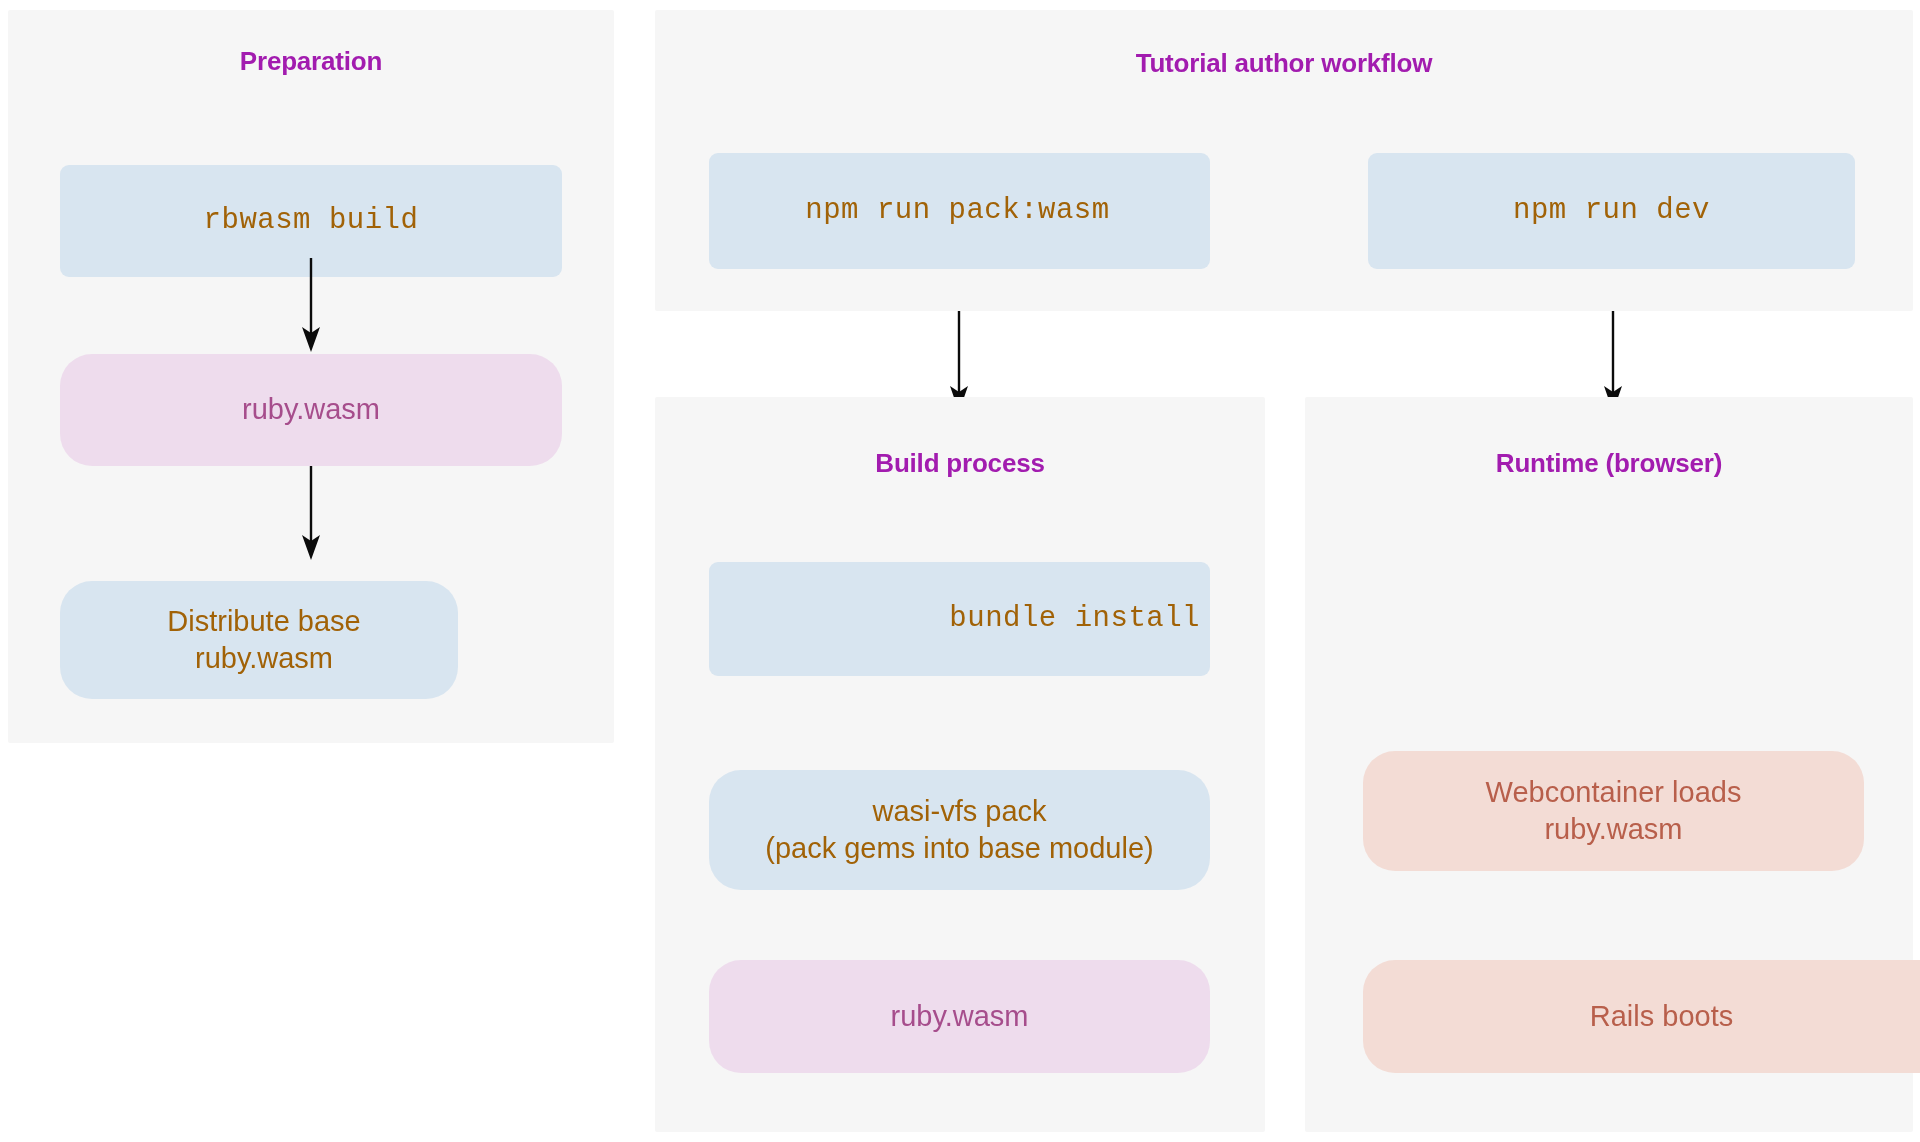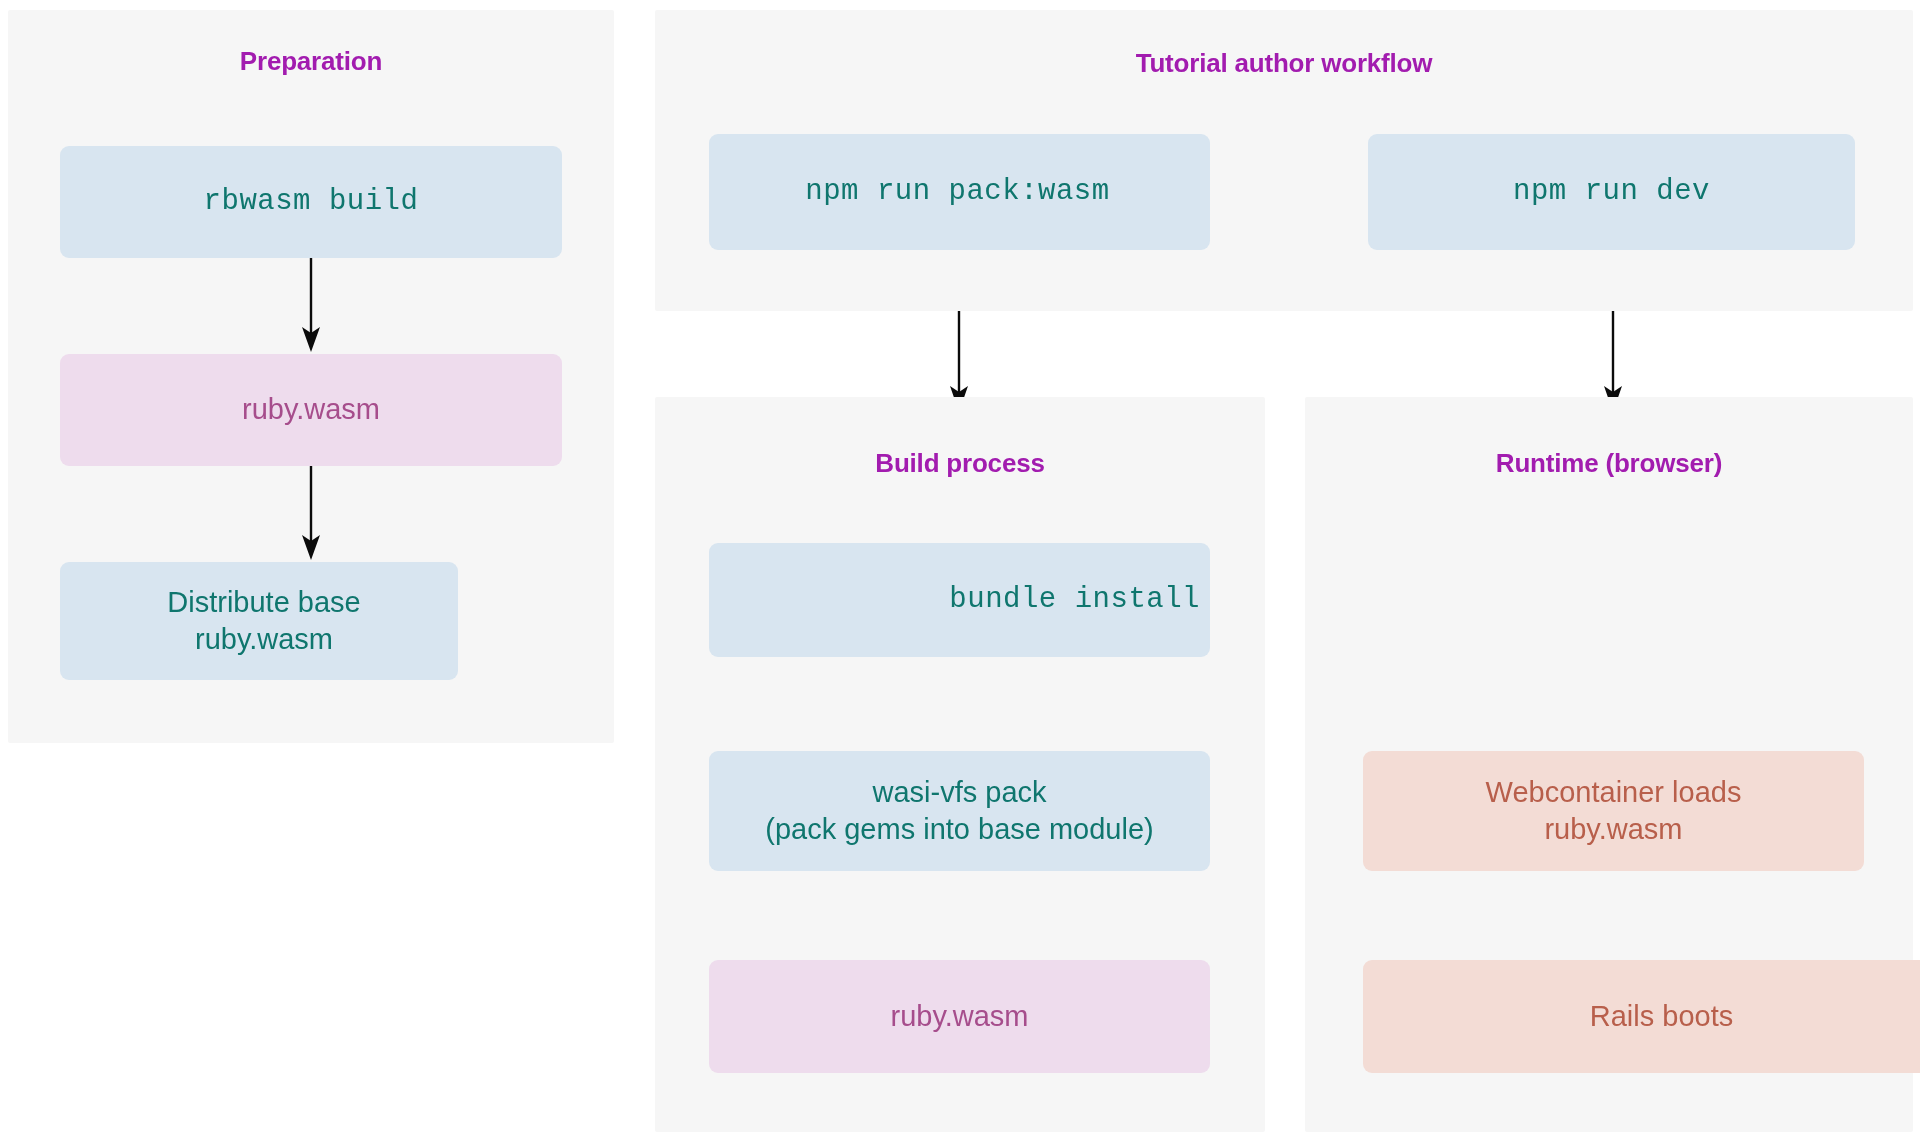--- a/index.html
+++ b/index.html
@@ -18,28 +18,28 @@
   #sg-author {left:655px; top:10px;  width:1258px;height:301px;}
   #sg-build  {left:655px; top:397px; width:610px; height:735px;}
   #sg-runtime{left:1305px;top:397px; width:608px; height:735px;}
 
   
   .node{position:absolute;border-radius:9px;display:flex;
         align-items:center;justify-content:center;text-align:center;
         line-height:1.28;box-sizing:border-box;padding:6px 10px;}
   .node span{display:block;}
 
-  .n-blue { background:#d8e5f0; color:#0f766e; }
+  .n-blue { background:#d8e5f0; color:#a16207;margin-top:19px; }
   .n-pink { background:#eedced; color:#a64d8c; }
   .n-salmon{background:#f3dcd5; color:#b85f4b; }
 
   .mono{font-family:"Liberation Mono","DejaVu Sans Mono",monospace;
         font-size:29px;letter-spacing:0.5px;}
   .sans{font-family:"Liberation Sans","DejaVu Sans",sans-serif;
-        font-size:29px;}
+        font-size:29px;border-radius:32px;}
 
   
   .arrow{position:absolute;overflow:visible;}
   .arrow line{stroke:#0b0b0b;stroke-width:2.4;}
   .arrow polygon{fill:#0b0b0b;}
 </style>
 </head>
 <body>
 
 <div class="canvas">

